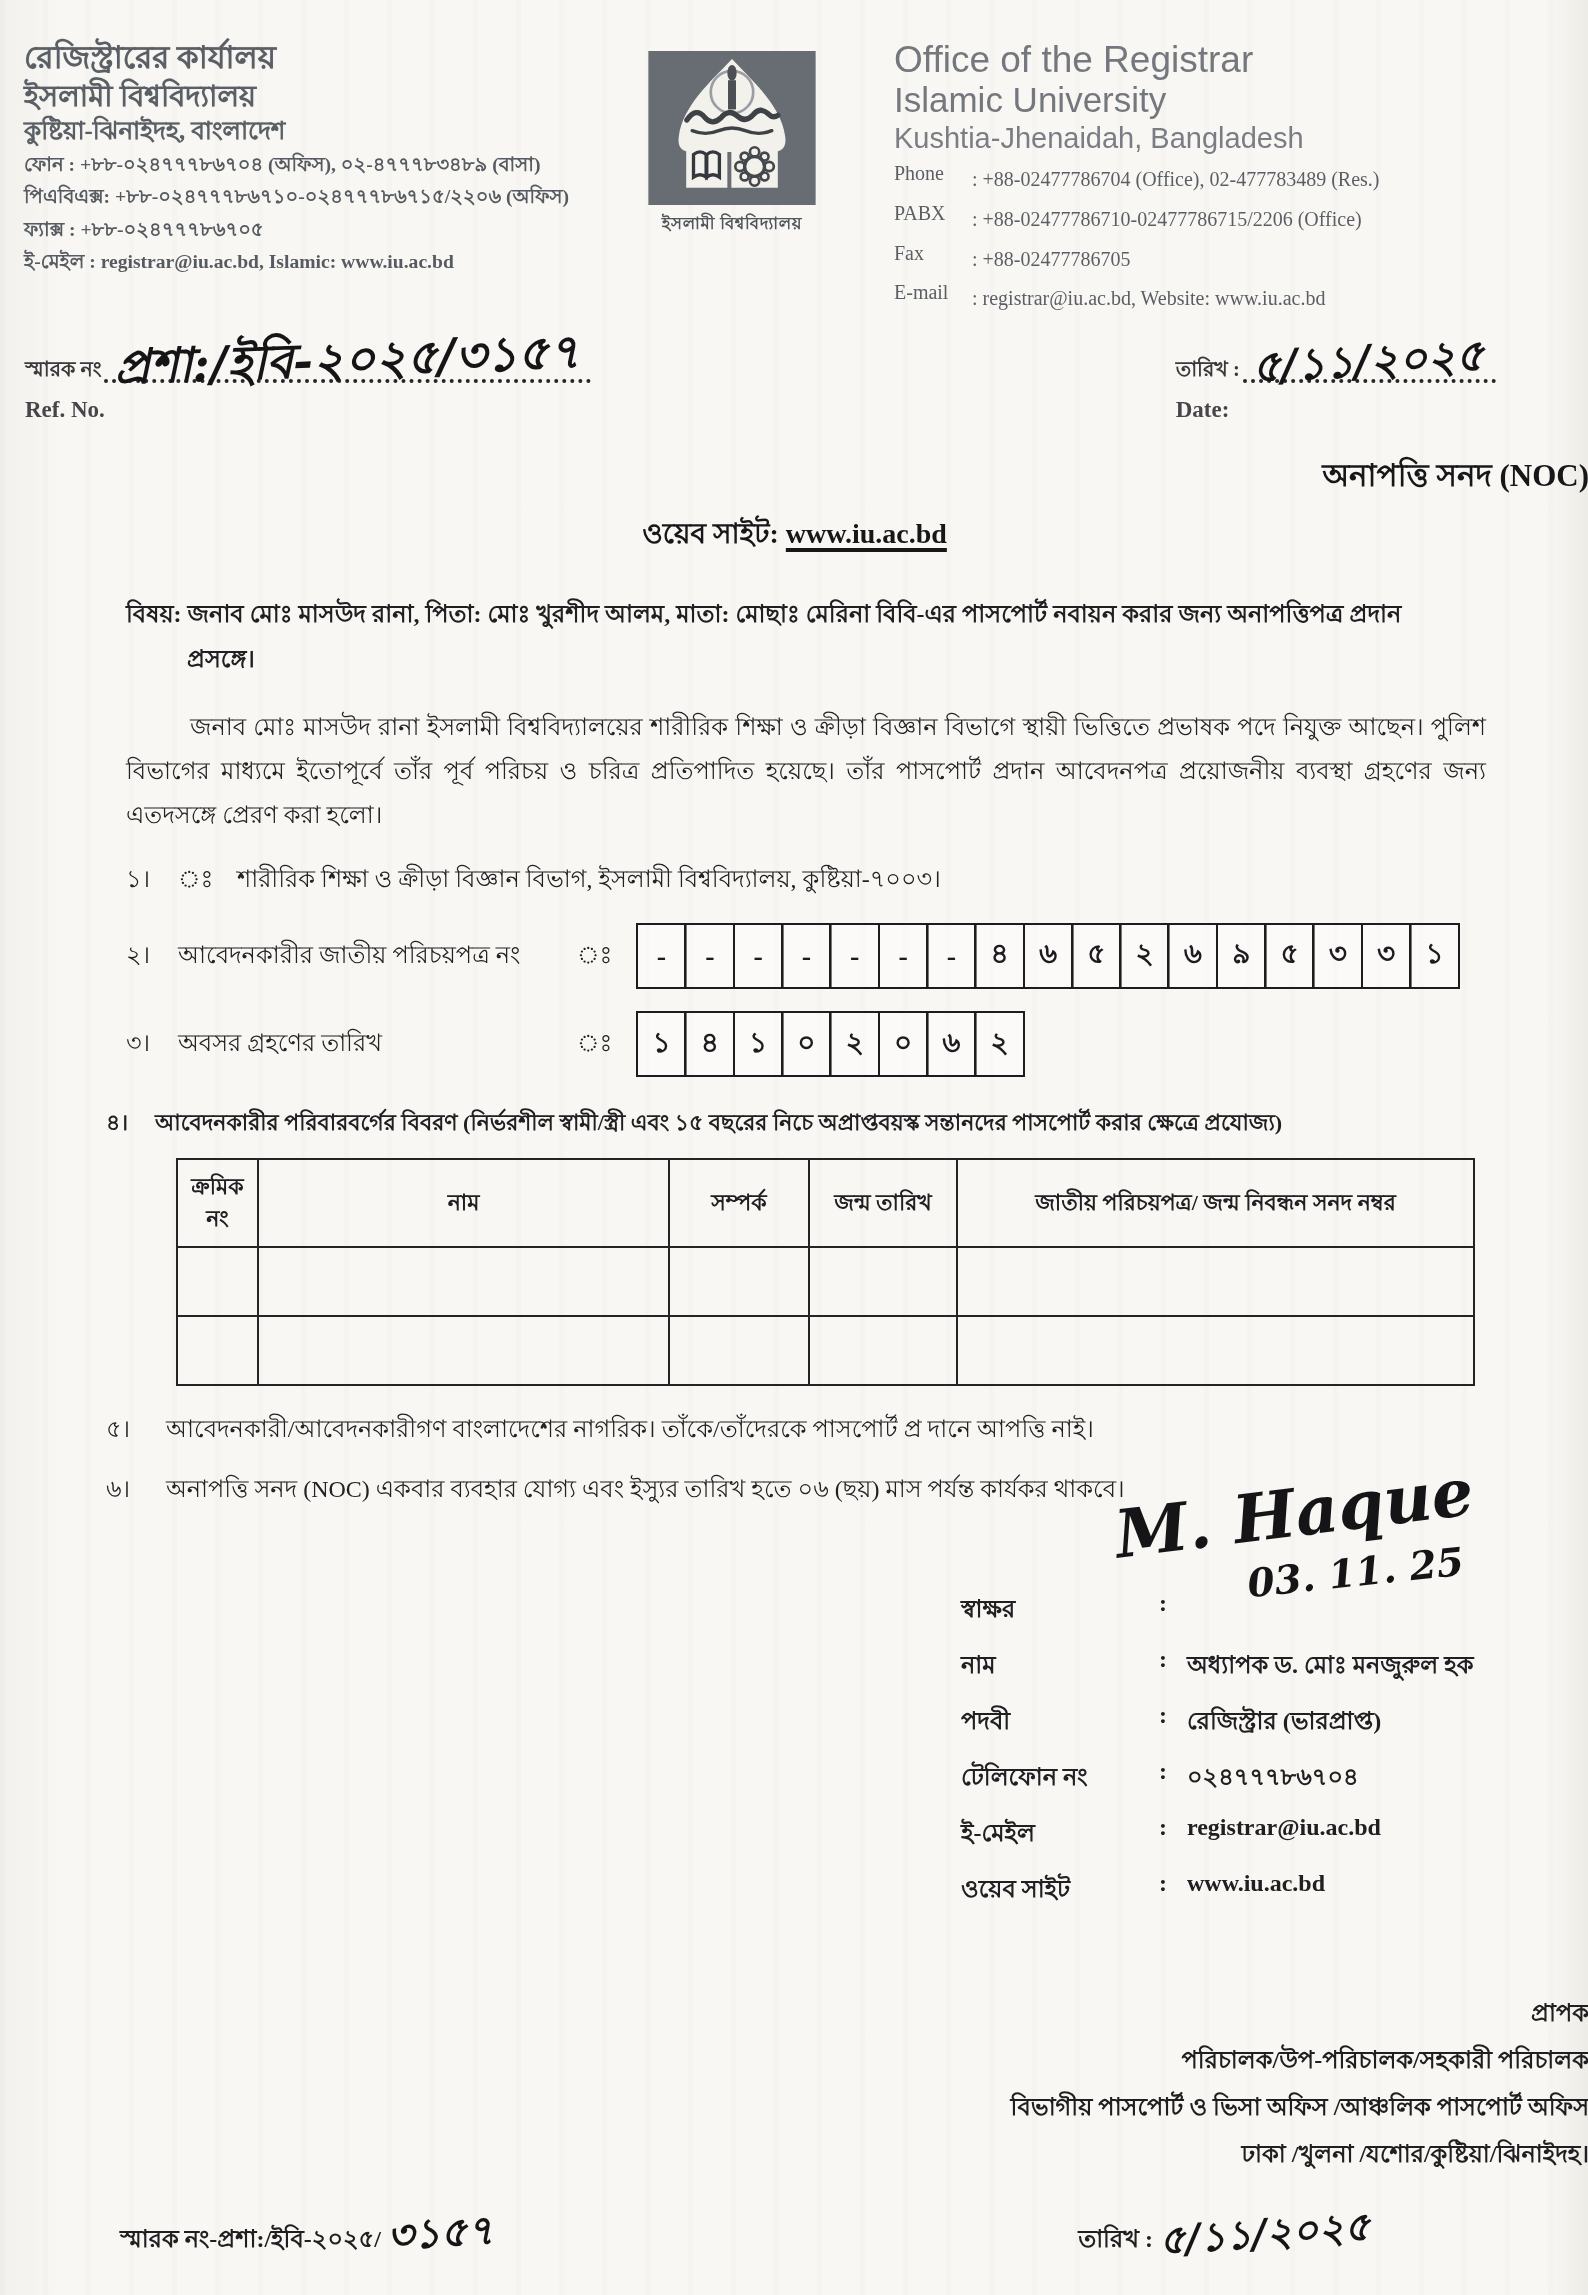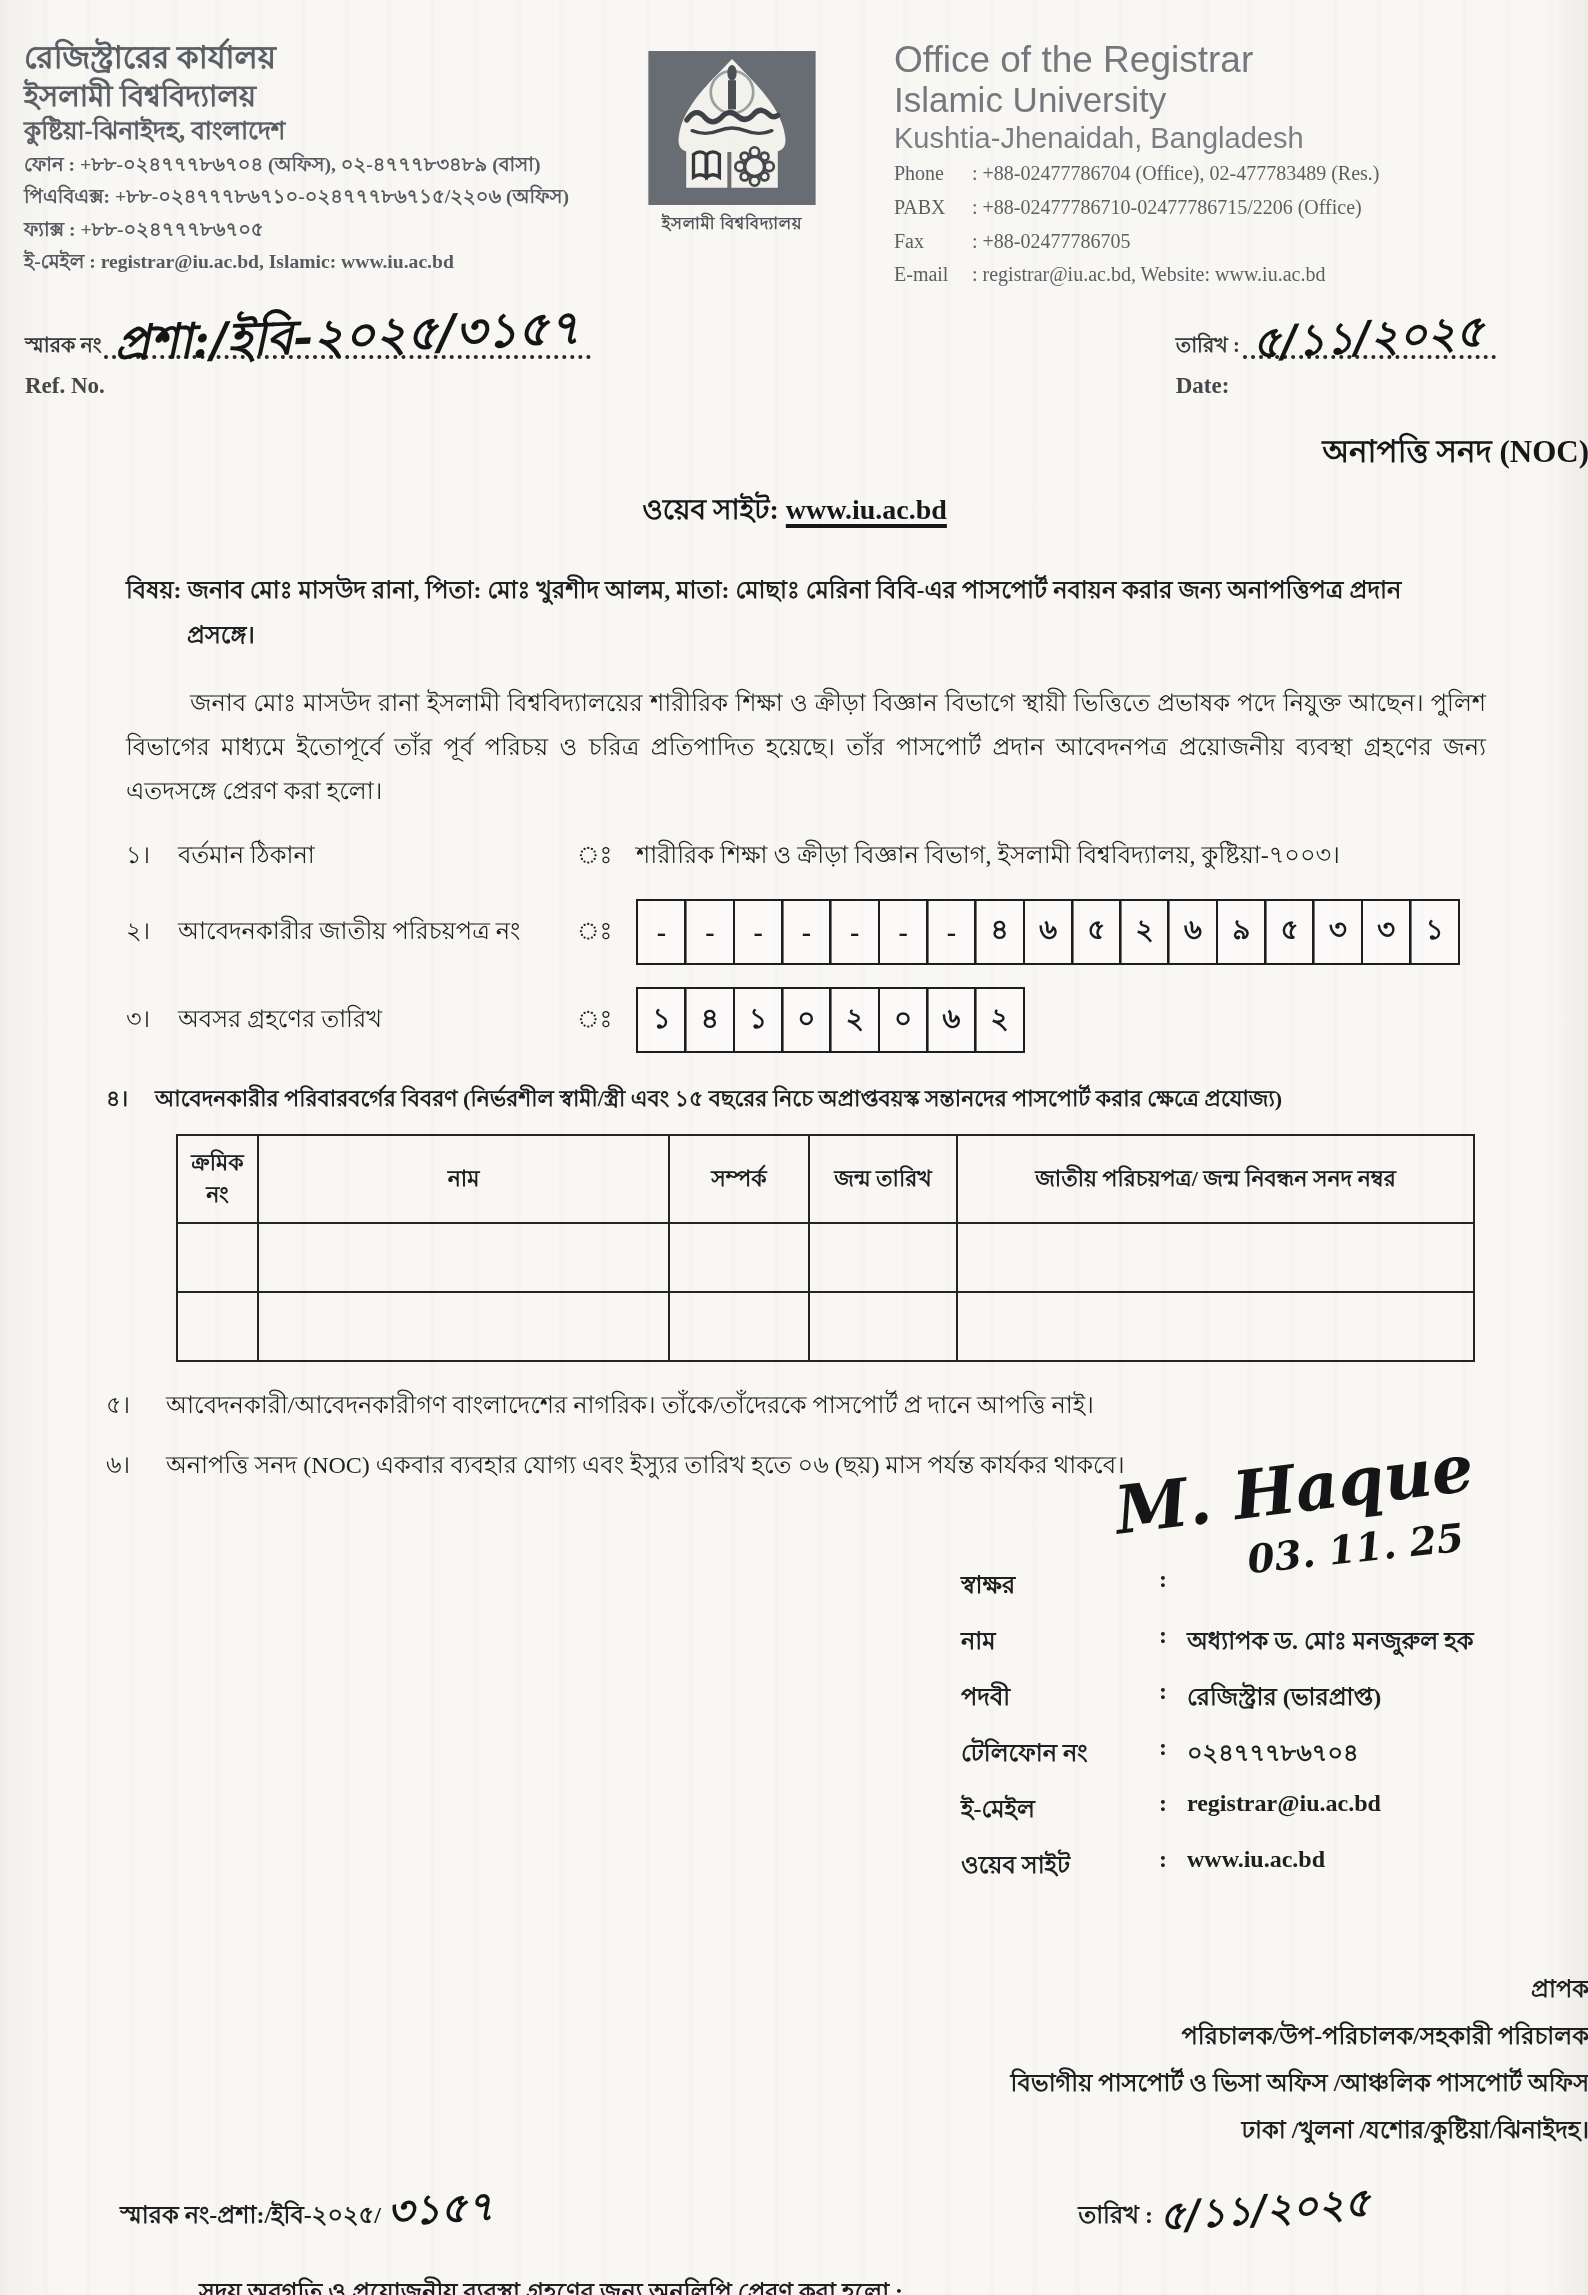--- a/index.html
+++ b/index.html
@@ -21,21 +21,21 @@
   .h-left .l3 { font-size:24.6px; font-weight:bold; line-height:1.35; text-shadow:0 0 0.7px rgba(90,95,102,.45); }
   .h-left .contact { font-size:19.6px; font-weight:bold; color:#565b61; line-height:1.52; margin-top:2.7px; }
   .h-logo { width:246px; text-align:center; margin-top:12px; }
   .h-logo .caption { font-size:16.6px; font-weight:bold; color:#50555b; margin-top:4px; letter-spacing:0.7px; }
   .h-right { flex:1; padding-left:39px; color:#6d7177; font-family:"Liberation Sans","DejaVu Sans",sans-serif; }
   .h-right .l1 { font-size:37px; line-height:1.12; color:#74787e; }
   .h-right .l2 { font-size:35px; line-height:1.12; color:#74787e; }
   .h-right .l3 { font-size:29px; line-height:1.25; color:#7a7e84; }
   .h-contact { display:flex; font-family:"Liberation Serif",serif; font-size:20px; color:#5b5f65; line-height:1.62; margin-top:1.3px; }
   .h-contact .clabel { width:78px; flex:none; }
-  .h-contact .cvalue { flex:1; }
+  .h-contact .cvalue { flex:1;margin-top:6px; }
   .h-contact:first-of-type { margin-top:9.3px; }
   
   .refrow { display:flex; justify-content:space-between; align-items:flex-end; padding:31px 93px 0 25px; }
   .ref-left, .ref-right { position:relative; }
   .reflabel { font-size:20.6px; font-weight:bold; color:#3a3a3d; }
   .dotline { display:inline-block; border-bottom:4px dotted #262628; padding:0 12px 1.3px 9.3px; vertical-align:baseline; }
   .hand { font-family:"DejaVu Serif","Liberation Serif",serif; font-style:italic; font-weight:bold; color:#151517; }
   .ref-written { font-size:48px; line-height:.55; display:inline-block; transform:rotate(-2deg); white-space:nowrap; }
   .date-written { font-size:44px; line-height:.55; display:inline-block; transform:rotate(-3deg); white-space:nowrap; }
   .sublabel { font-size:23px; color:#46464a; margin-top:9.3px; font-weight:bold; }
@@ -179,21 +179,20 @@
   <div class="subject">
     <div>বিষয়: জনাব মোঃ মাসউদ রানা, পিতা: মোঃ খুরশীদ আলম, মাতা: মোছাঃ মেরিনা বিবি-এর পাসপোর্ট নবায়ন করার জন্য অনাপত্তিপত্র প্রদান</div>
     <div class="line2">প্রসঙ্গে।</div>
   </div>
 
   <div class="bodypara">জনাব মোঃ মাসউদ রানা ইসলামী বিশ্ববিদ্যালয়ের শারীরিক শিক্ষা ও ক্রীড়া বিজ্ঞান বিভাগে স্থায়ী ভিত্তিতে প্রভাষক পদে নিযুক্ত আছেন। পুলিশ বিভাগের মাধ্যমে ইতোপূর্বে তাঁর পূর্ব পরিচয় ও চরিত্র প্রতিপাদিত হয়েছে। তাঁর পাসপোর্ট প্রদান আবেদনপত্র প্রয়োজনীয় ব্যবস্থা গ্রহণের জন্য এতদসঙ্গে প্রেরণ করা হলো।</div>
 
   <div class="items">
     <div class="item-row">
       <span class="item-no">১।</span>
-      <span class="item-label">বর্তমান ঠিকানা</span>
       <span class="item-colon">ঃ</span>
       <span class="item-value">শারীরিক শিক্ষা ও ক্রীড়া বিজ্ঞান বিভাগ, ইসলামী বিশ্ববিদ্যালয়, কুষ্টিয়া-৭০০৩।</span>
     </div>
     <div class="item-row">
       <span class="item-no">২।</span>
       <span class="item-label">আবেদনকারীর জাতীয় পরিচয়পত্র নং</span>
       <span class="item-colon">ঃ</span>
       <span class="item-value">
         <span class="boxes">
           <span class="box">-</span>

